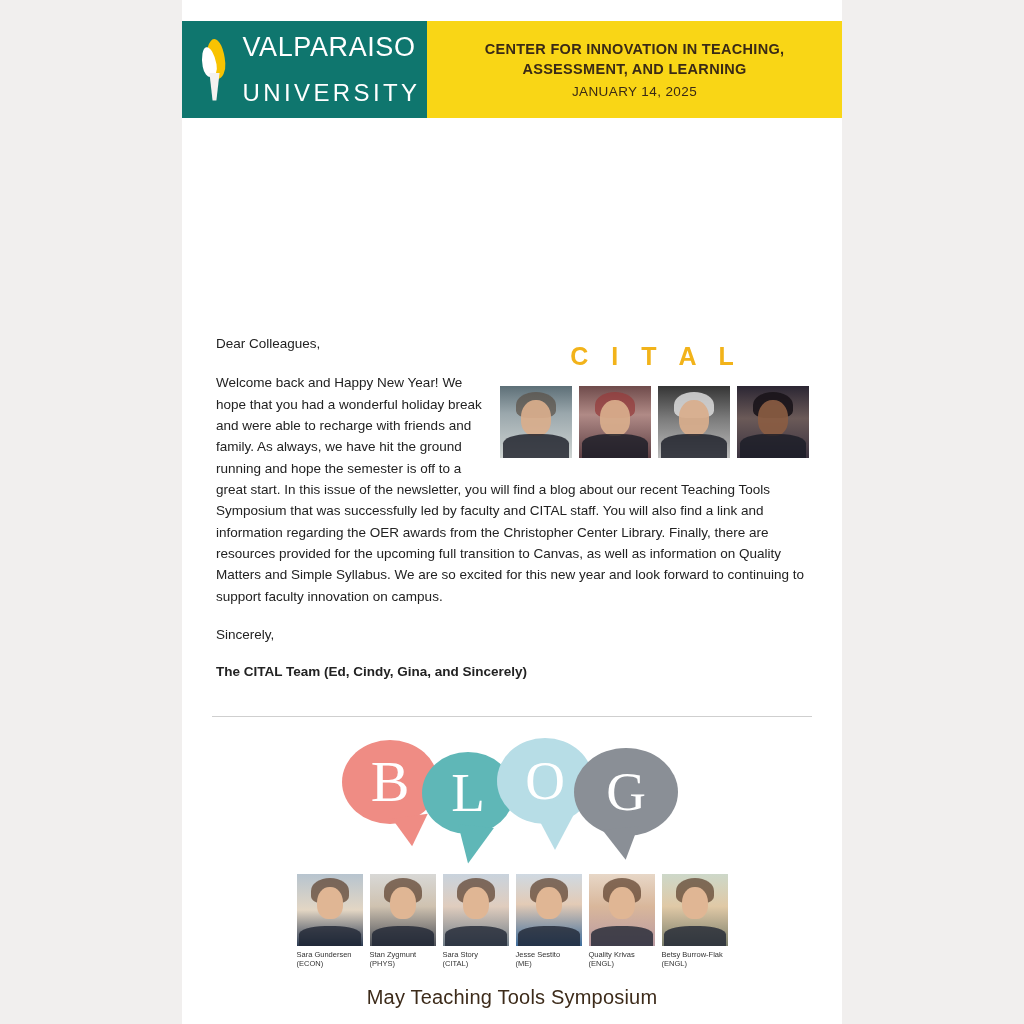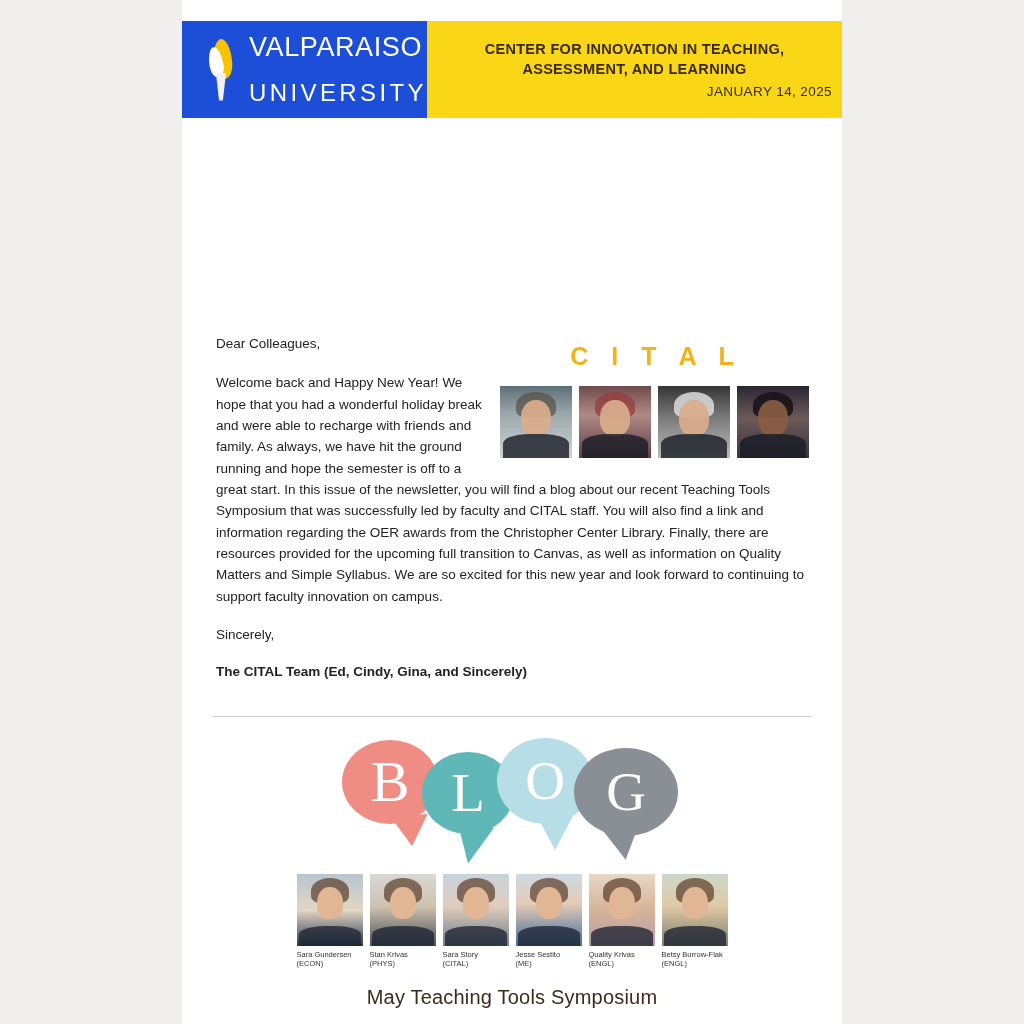--- a/index.html
+++ b/index.html
@@ -28,24 +28,24 @@
   
   .header {
     display: flex;
     width: 660px;
     height: 97px;
     margin-top: 21px;
   }
   .logo-block {
     width: 245px;
     height: 97px;
-    background: #1d4ed8;
+    background: #0f766e;
     display: flex;
     align-items: center;
-    justify-content: flex-end;
+    justify-content: center;
     position: relative;
   }
   .logo-inner {
     display: flex;
     align-items: center;
     gap: 8px;
     padding-left: 6px;
   }
   .torch {
     width: 40px;
@@ -97,21 +97,21 @@
     font-size: 24px;
     letter-spacing: 3.4px;
     font-weight: 300;
     margin-top: 20px;
   }
   .banner-block {
     flex: 1;
     background: #f9d616;
     display: flex;
     flex-direction: column;
-    align-items: flex-end;
+    align-items: center;
     justify-content: center;
     text-align: center;
     padding: 0 10px;
     box-sizing: border-box;
   }
   .banner-title {
     color: #3a2a16;
     font-size: 14.5px;
     font-weight: bold;
     letter-spacing: 0.3px;
@@ -406,21 +406,21 @@
             <span>(ECON)</span>
           </div>
         </div>
         <div class="presenter">
           <div class="photo p2">
               <div class="hair"></div>
               <div class="face"></div>
               <div class="shoulders"></div>
             </div>
           <div class="cap">
-            <span>Stan Krivas</span><br>
+            <span>Stan Zygmunt</span><br>
             <span>(PHYS)</span>
           </div>
         </div>
         <div class="presenter">
           <div class="photo p3">
               <div class="hair"></div>
               <div class="face"></div>
               <div class="shoulders"></div>
             </div>
           <div class="cap">

